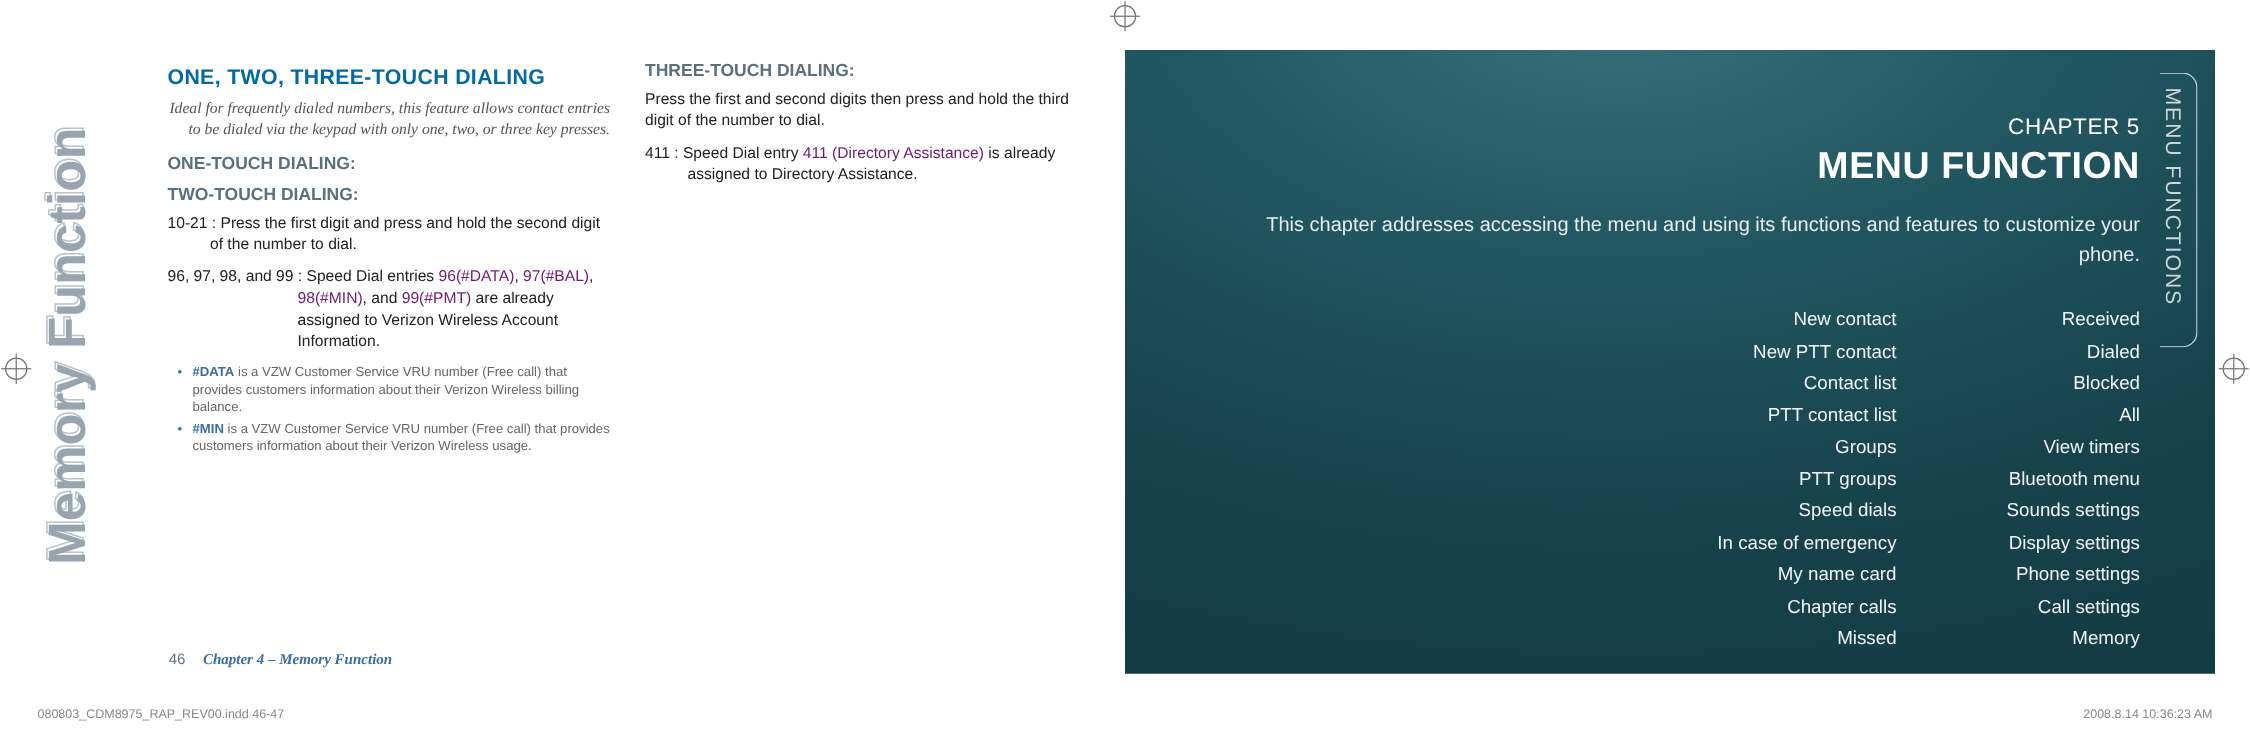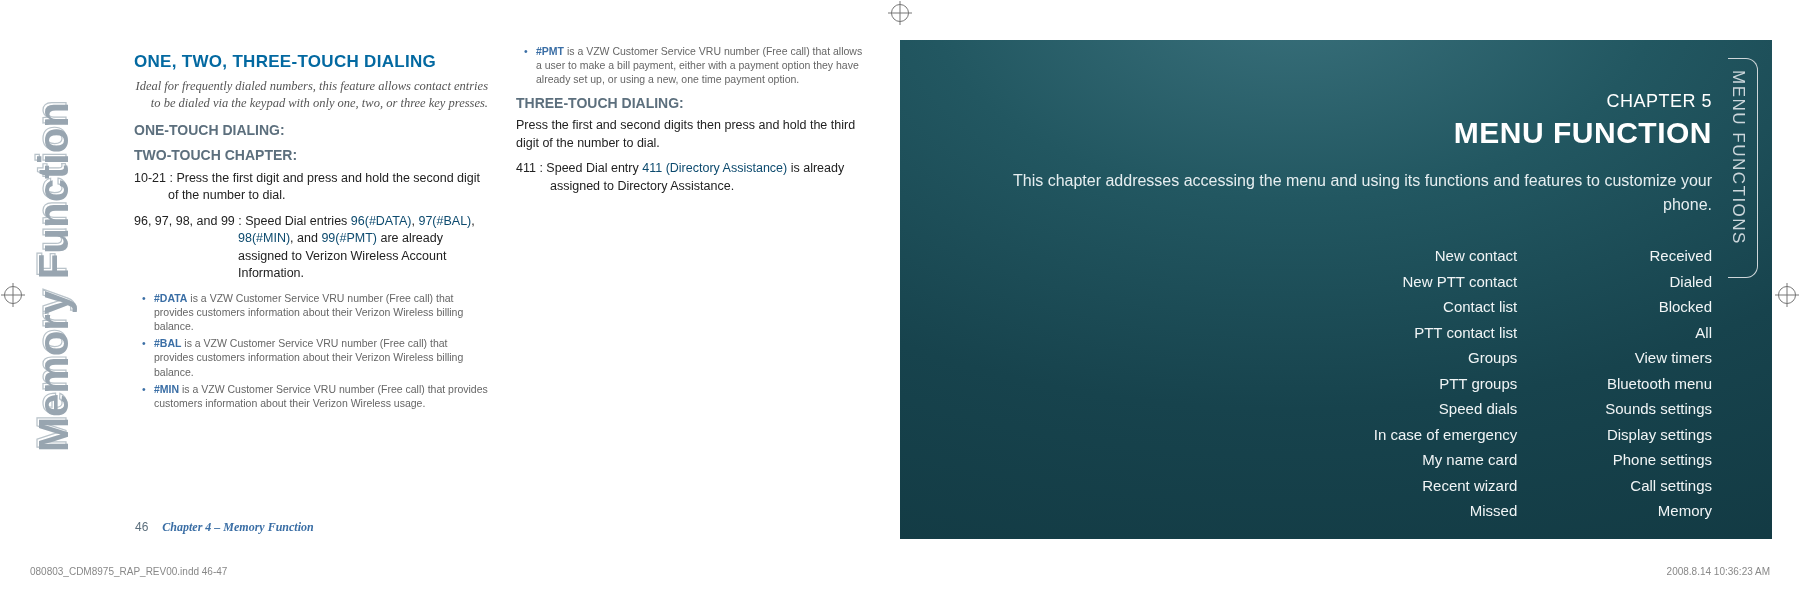--- a/index.html
+++ b/index.html
@@ -31,21 +31,21 @@
     fill: #98a5b0;
   }
 
   .columns { display: flex; gap: 28px; margin-left: 104px; }
   .col { flex: 1 1 0; }
 
   h2.section-title { color: #0369a1; font: 700 17px/1.2 Arial, sans-serif; letter-spacing: 0.3px; margin-bottom: 6px; margin-top: 12px; }
   .intro { font: italic 400 12.5px/1.35 Georgia, 'Times New Roman', serif; color: #555; margin-bottom: 10px; text-align: right; }
   h3.subhead { color: #5c6f7d; font: 700 14px/1.2 Arial, sans-serif; margin: 8px 0 6px; }
   .body { font: 400 12.5px/1.4 Arial, sans-serif; color: #222; margin-bottom: 8px; }
-  .body .link { color: #0c4a6e; }
+  .body .link { color: #701a75; }
   .hang { padding-left: 34px; text-indent: -34px; }
   .hang-wide { padding-left: 104px; text-indent: -104px; }
 
   ul.notes { list-style: none; padding-left: 12px; }
   ul.notes li { font: 400 10.5px/1.35 Arial, sans-serif; color: #666; position: relative; padding-left: 8px; margin-bottom: 3px; }
   ul.notes li::before { content: "•"; color: #3a6ea5; position: absolute; left: -4px; top: 0; }
   ul.notes .kw { color: #3a6ea5; font-weight: 700; }
 
   .footer-left {
     position: absolute; left: 135px; bottom: 56px;
@@ -105,38 +105,34 @@
       </svg>
     </div>
 
     <div class="columns">
       <div class="col">
         <h2 class="section-title">ONE, TWO, THREE-TOUCH DIALING</h2>
         <p class="intro">Ideal for frequently dialed numbers, this feature allows contact entries to be dialed via the keypad with only one, two, or three key presses.</p>
 
         <h3 class="subhead">ONE-TOUCH DIALING:</h3>
 
-        <h3 class="subhead">TWO-TOUCH CHAPTER:</h3>
+        <h3 class="subhead">TWO-TOUCH DIALING:</h3>
         <p class="body hang">10-21 : Press the first digit and press and hold the second digit of the number to dial.</p>
 
         <p class="body hang-wide">
           <span>96, 97, 98, and 99 : Speed Dial entries </span><span class="link">96(#DATA)</span><span>, </span><span class="link">97(#BAL)</span><span>, </span><span class="link">98(#MIN)</span><span>, and </span><span class="link">99(#PMT)</span><span> are already assigned to Verizon Wireless Account Information.</span>
         </p>
 
         <ul class="notes">
           <li><span class="kw">#DATA</span><span> is a VZW Customer Service VRU number (Free call) that provides customers information about their Verizon Wireless billing balance.</span></li>
-          <li><span class="kw">#BAL</span><span> is a VZW Customer Service VRU number (Free call) that provides customers information about their Verizon Wireless billing balance.</span></li>
           <li><span class="kw">#MIN</span><span> is a VZW Customer Service VRU number (Free call) that provides customers information about their Verizon Wireless usage.</span></li>
         </ul>
       </div>
 
       <div class="col">
-        <ul class="notes" style="margin-top:4px;">
-          <li><span class="kw">#PMT</span><span> is a VZW Customer Service VRU number (Free call) that allows a user to make a bill payment, either with a payment option they have already set up, or using a new, one time payment option.</span></li>
-        </ul>
 
         <h3 class="subhead">THREE-TOUCH DIALING:</h3>
         <p class="body">Press the first and second digits then press and hold the third digit of the number to dial.</p>
         <p class="body hang">
           <span>411 : Speed Dial entry </span><span class="link">411 (Directory Assistance)</span><span> is already assigned to Directory Assistance.</span>
         </p>
 
       </div>
     </div>
 
@@ -159,21 +155,21 @@
         <div class="menu-col" id="mc1">
             <div>New contact</div>
             <div>New PTT contact</div>
             <div>Contact list</div>
             <div>PTT contact list</div>
             <div>Groups</div>
             <div>PTT groups</div>
             <div>Speed dials</div>
             <div>In case of emergency</div>
             <div>My name card</div>
-            <div>Recent wizard</div>
+            <div>Chapter calls</div>
             <div>Missed</div>
           </div>
         <div class="menu-col" id="mc2">
             <div>Received</div>
             <div>Dialed</div>
             <div>Blocked</div>
             <div>All</div>
             <div>View timers</div>
             <div>Bluetooth menu</div>
             <div>Sounds settings</div>

